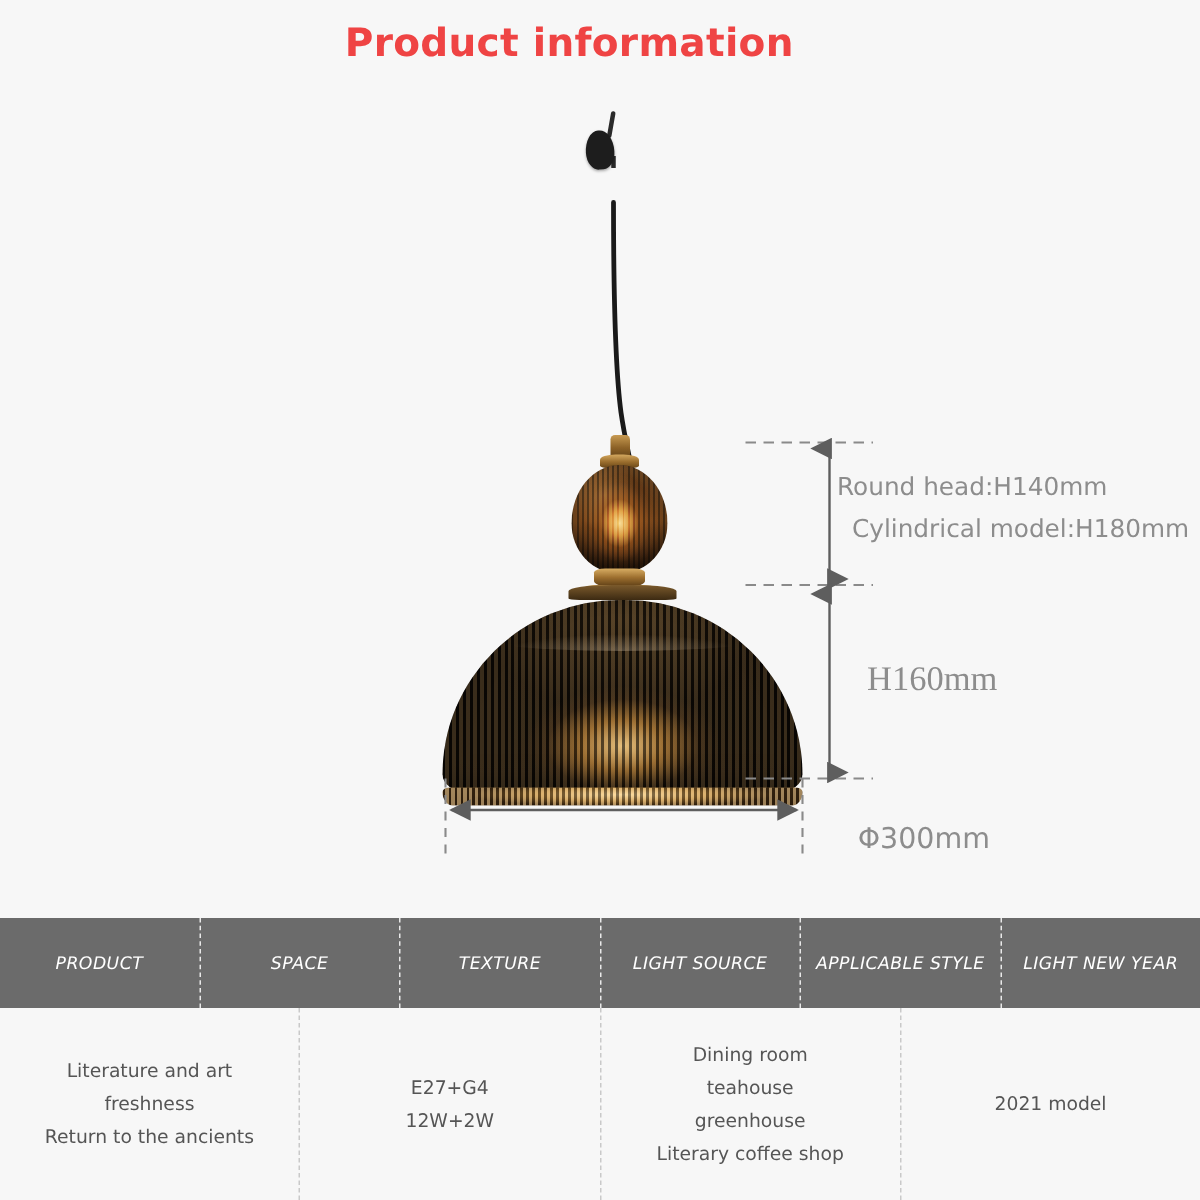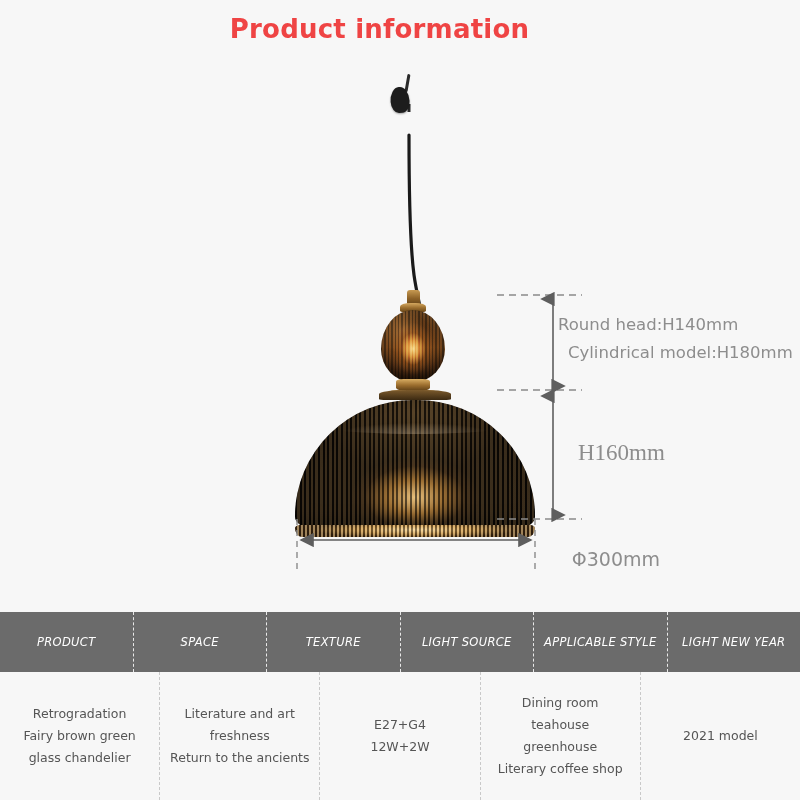--- a/index.html
+++ b/index.html
@@ -229,25 +229,20 @@
     <div class="thead">
       <div class="th">PRODUCT</div>
       <div class="th">SPACE</div>
       <div class="th">TEXTURE</div>
       <div class="th">LIGHT SOURCE</div>
       <div class="th">APPLICABLE STYLE</div>
       <div class="th">LIGHT NEW YEAR</div>
     </div>
     <div class="tbody">
       <div class="td">
-        <span class="lines">Retrogradation
-Fairy brown green
-glass chandelier</span>
-      </div>
-      <div class="td">
         <span class="lines">Literature and art
 freshness
 Return to the ancients</span>
       </div>
       <div class="td">
         <span class="lines">E27+G4
 12W+2W</span>
       </div>
       <div class="td">
         <span class="lines">Dining room

